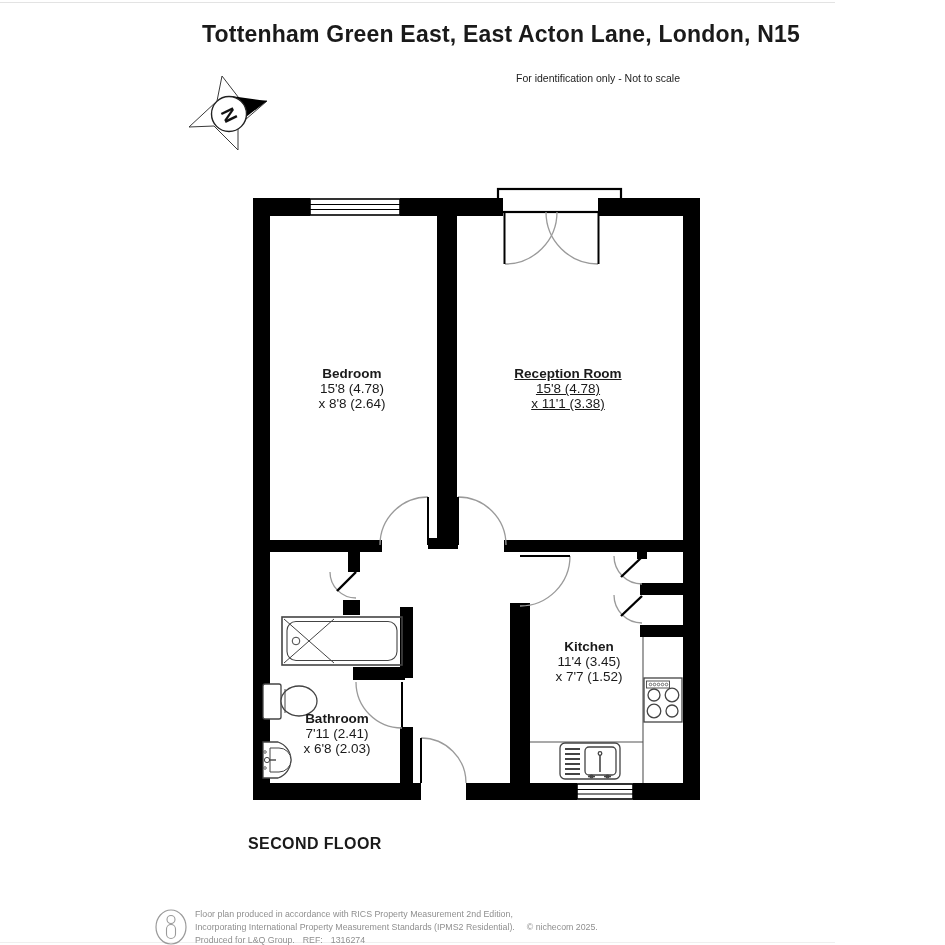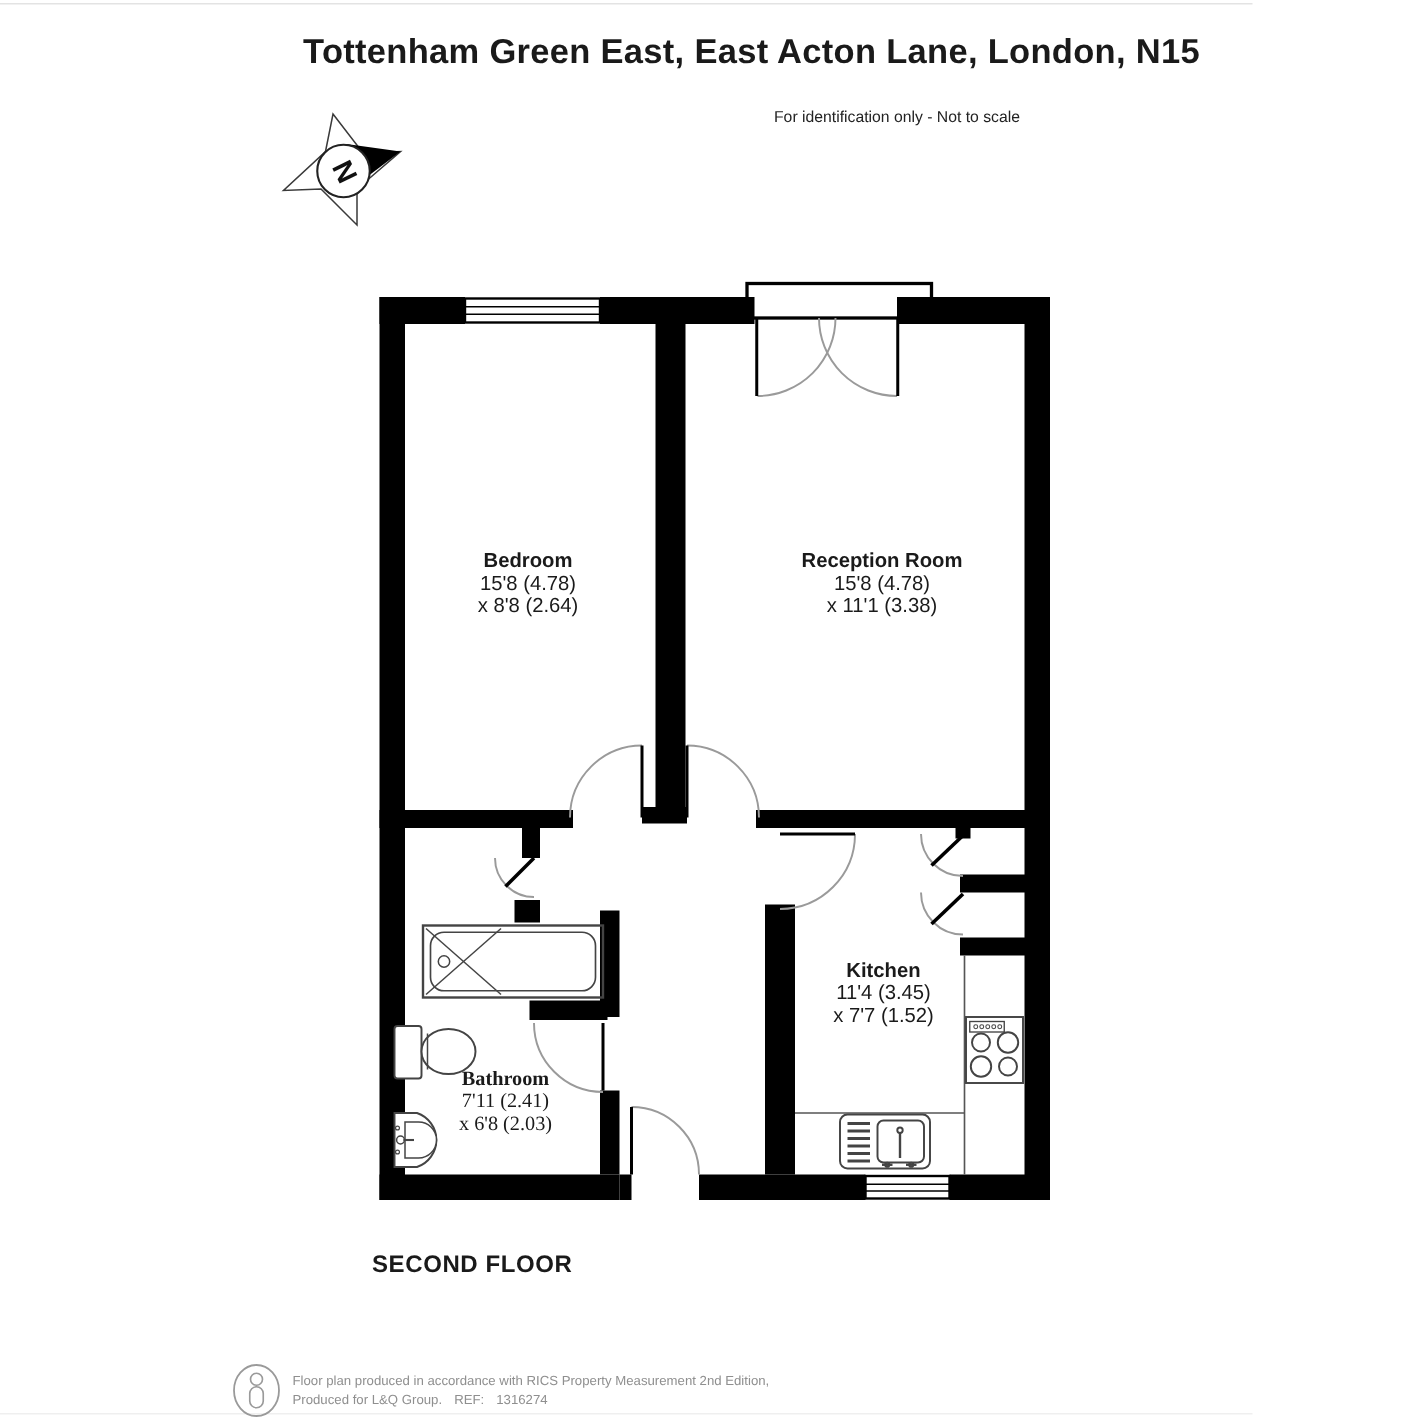--- a/index.html
+++ b/index.html
@@ -180,44 +180,47 @@
       <circle cx="265" cy="752" r="1.3" stroke-width="0.8"></circle>
       <circle cx="265" cy="768" r="1.3" stroke-width="0.8"></circle>
     </g>
   </svg>
 
   <div class="room-label" style="left:352px;top:366px;">
     <div class="rname">Bedroom</div>
     <div>15'8 (4.78)</div>
     <div>x 8'8 (2.64)</div>
   </div>
-  <div class="room-label" style="left:588px;top:366px;">
+  <div class="room-label" style="left:568px;top:366px;text-decoration:underline;">
     <div class="rname">Reception Room</div>
     <div>15'8 (4.78)</div>
     <div>x 11'1 (3.38)</div>
   </div>
   <div class="room-label" style="left:589px;top:639px;">
     <div class="rname">Kitchen</div>
     <div>11'4 (3.45)</div>
     <div>x 7'7 (1.52)</div>
   </div>
-  <div class="room-label" style="left:337px;top:711px;font-family:Liberation Serif, serif;">
+  <div class="room-label" style="left:337px;top:711px;">
     <div class="rname">Bathroom</div>
     <div>7'11 (2.41)</div>
     <div>x 6'8 (2.03)</div>
   </div>
 
   <div class="floor-label">SECOND FLOOR</div>
 
   <div class="footer">
     <svg width="36" height="40" viewBox="0 0 36 40">
       <ellipse cx="18" cy="20" rx="15" ry="17" fill="none" stroke="#9a9a9a" stroke-width="1.2"></ellipse>
       <circle cx="18" cy="12.5" r="4" fill="none" stroke="#9a9a9a" stroke-width="1.1"></circle>
       <rect x="13.5" y="17.5" width="9" height="14" rx="4.5" fill="none" stroke="#9a9a9a" stroke-width="1.1"></rect>
     </svg>
     <div class="footer-text">
       <div>Floor plan produced in accordance with RICS Property Measurement 2nd Edition,</div>
       <div>
+        <span>Incorporating International Property Measurement Standards (IPMS2 Residential).</span><span class="gap-md">© nichecom 2025.</span>
+      </div>
+      <div>
         <span>Produced for L&amp;Q Group.</span><span class="gap-sm">REF:</span><span class="gap-sm">1316274</span>
       </div>
     </div>
   </div>
 </div>
 
 </body></html>

